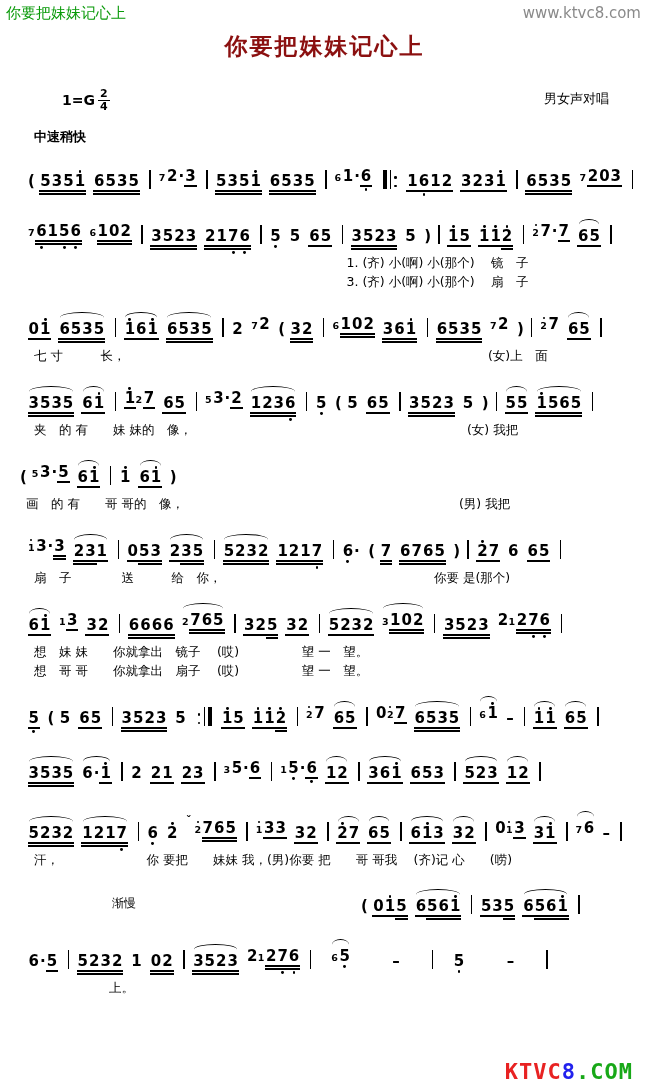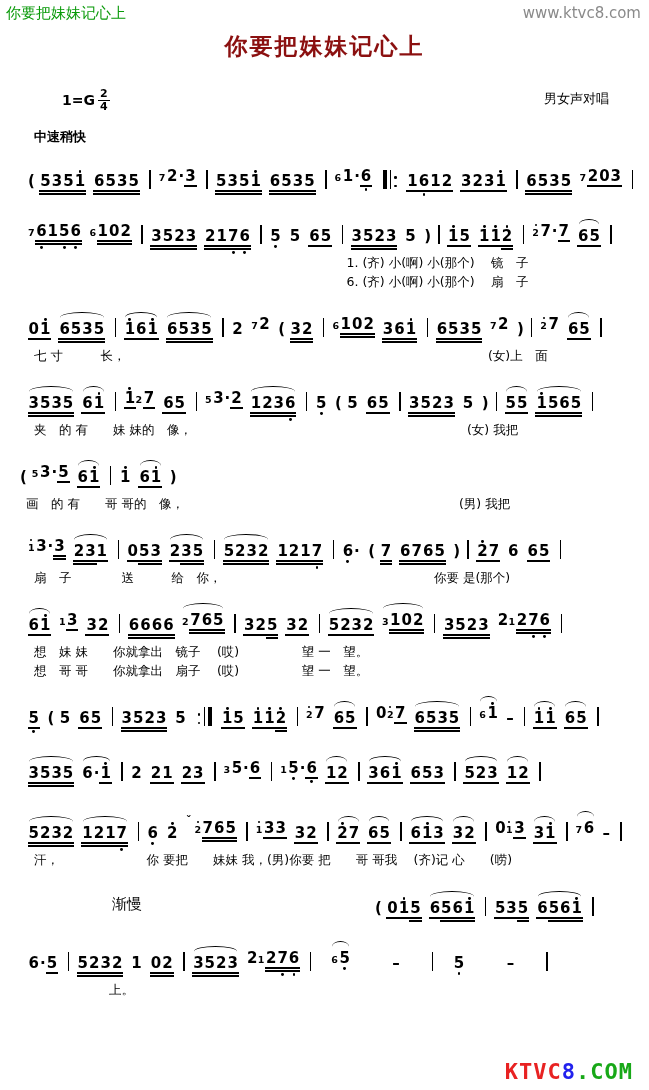--- a/index.html
+++ b/index.html
@@ -39,21 +39,21 @@
   .rep{display:inline-block;margin:0 8px 0 2px;white-space:nowrap;}
   .rep .bar{margin:0 1.5px;}
   .rdots{display:inline-block;width:3px;height:15px;position:relative;margin:0 1.5px;}
   .rdots i{position:absolute;left:0;width:2.6px;height:2.6px;border-radius:50%;background:#000;}
   .rdots i:first-child{top:2px;} .rdots i:last-child{bottom:2px;}
   .par{display:inline-block;font-size:15px;line-height:15px;font-weight:bold;margin-right:5px;}
   .dashd{display:inline-block;font-size:15px;line-height:15px;font-weight:bold;margin-right:8px;}
   .brv{display:inline-block;font-size:11px;line-height:10px;font-weight:bold;margin:0 3px 15px 0;}
   .sp{display:inline-block;height:1px;}
   .lyr{font-size:12.5px;line-height:19px;white-space:pre;margin-left:6px;}
-  .ritlbl{display:inline-block;font-size:15px;margin:0 8px 2px 84px;}
+  .ritlbl{display:inline-block;font-size:12px;margin:0 0 2px 84px;}
   .ritgap{display:inline-block;width:225px;height:1px;}
   
   .logo{position:absolute;right:16px;bottom:6px;font-family:"DejaVu Sans Mono",monospace;
         font-weight:bold;font-size:22px;letter-spacing:1px;}
 </style>
 </head>
 <body>
 
 <div class="topbar">
   <span class="site" style="color: rgb(10, 154, 10);">你要把妹妹记心上</span>
@@ -75,21 +75,21 @@
 
 <div class="tempo">中速稍快</div>
 
 <div id="score">
     <div class="system">
       <div class="noterow"><span class="par">(</span><span class="grp"><span class="nch"><span class="d">5</span><i class="ul" style="bottom: -2.6px;"></i><i class="ul" style="bottom: -5.5px;"></i></span><span class="nch"><span class="d">3</span><i class="ul" style="bottom: -2.6px;"></i><i class="ul" style="bottom: -5.5px;"></i></span><span class="nch"><span class="d">5</span><i class="ul" style="bottom: -2.6px;"></i><i class="ul" style="bottom: -5.5px;"></i></span><span class="nch"><span class="d">1</span><i class="ul" style="bottom: -2.6px;"></i><i class="ul" style="bottom: -5.5px;"></i><i class="da" style="top: -4px;"></i></span></span><span class="grp"><span class="nch"><span class="d">6</span><i class="ul" style="bottom: -2.6px;"></i><i class="ul" style="bottom: -5.5px;"></i></span><span class="nch"><span class="d">5</span><i class="ul" style="bottom: -2.6px;"></i><i class="ul" style="bottom: -5.5px;"></i></span><span class="nch"><span class="d">3</span><i class="ul" style="bottom: -2.6px;"></i><i class="ul" style="bottom: -5.5px;"></i></span><span class="nch"><span class="d">5</span><i class="ul" style="bottom: -2.6px;"></i><i class="ul" style="bottom: -5.5px;"></i></span></span><span class="bar"></span><span class="grp"><span class="gr"><span class="nch sm"><span class="d">7</span></span></span><span class="nch"><span class="d">2</span></span><span class="nch"><span class="d">·</span></span><span class="nch"><span class="d">3</span><i class="ul" style="bottom: -2.6px;"></i></span></span><span class="bar"></span><span class="grp"><span class="nch"><span class="d">5</span><i class="ul" style="bottom: -2.6px;"></i><i class="ul" style="bottom: -5.5px;"></i></span><span class="nch"><span class="d">3</span><i class="ul" style="bottom: -2.6px;"></i><i class="ul" style="bottom: -5.5px;"></i></span><span class="nch"><span class="d">5</span><i class="ul" style="bottom: -2.6px;"></i><i class="ul" style="bottom: -5.5px;"></i></span><span class="nch"><span class="d">1</span><i class="ul" style="bottom: -2.6px;"></i><i class="ul" style="bottom: -5.5px;"></i><i class="da" style="top: -4px;"></i></span></span><span class="grp"><span class="nch"><span class="d">6</span><i class="ul" style="bottom: -2.6px;"></i><i class="ul" style="bottom: -5.5px;"></i></span><span class="nch"><span class="d">5</span><i class="ul" style="bottom: -2.6px;"></i><i class="ul" style="bottom: -5.5px;"></i></span><span class="nch"><span class="d">3</span><i class="ul" style="bottom: -2.6px;"></i><i class="ul" style="bottom: -5.5px;"></i></span><span class="nch"><span class="d">5</span><i class="ul" style="bottom: -2.6px;"></i><i class="ul" style="bottom: -5.5px;"></i></span></span><span class="bar"></span><span class="grp"><span class="gr"><span class="nch sm"><span class="d">6</span></span></span><span class="nch"><span class="d">1</span></span><span class="nch"><span class="d">·</span></span><span class="nch"><span class="d">6</span><i class="ul" style="bottom: -2.6px;"></i><i class="db" style="bottom: -7.1px;"></i></span></span><span class="rep"><span class="bar thick"></span><span class="bar"></span><span class="rdots"><i></i><i></i></span></span><span class="grp"><span class="nch"><span class="d">1</span><i class="ul" style="bottom: -2.6px;"></i></span><span class="nch"><span class="d">6</span><i class="ul" style="bottom: -2.6px;"></i><i class="db" style="bottom: -7.1px;"></i></span><span class="nch"><span class="d">1</span><i class="ul" style="bottom: -2.6px;"></i></span><span class="nch"><span class="d">2</span><i class="ul" style="bottom: -2.6px;"></i></span></span><span class="grp"><span class="nch"><span class="d">3</span><i class="ul" style="bottom: -2.6px;"></i></span><span class="nch"><span class="d">2</span><i class="ul" style="bottom: -2.6px;"></i></span><span class="nch"><span class="d">3</span><i class="ul" style="bottom: -2.6px;"></i></span><span class="nch"><span class="d">1</span><i class="ul" style="bottom: -2.6px;"></i><i class="da" style="top: -4px;"></i></span></span><span class="bar"></span><span class="grp"><span class="nch"><span class="d">6</span><i class="ul" style="bottom: -2.6px;"></i><i class="ul" style="bottom: -5.5px;"></i></span><span class="nch"><span class="d">5</span><i class="ul" style="bottom: -2.6px;"></i><i class="ul" style="bottom: -5.5px;"></i></span><span class="nch"><span class="d">3</span><i class="ul" style="bottom: -2.6px;"></i><i class="ul" style="bottom: -5.5px;"></i></span><span class="nch"><span class="d">5</span><i class="ul" style="bottom: -2.6px;"></i><i class="ul" style="bottom: -5.5px;"></i></span></span><span class="grp"><span class="gr"><span class="nch sm"><span class="d">7</span></span></span><span class="nch"><span class="d">2</span><i class="ul" style="bottom: -2.6px;"></i></span><span class="nch"><span class="d">0</span><i class="ul" style="bottom: -2.6px;"></i></span><span class="nch"><span class="d">3</span><i class="ul" style="bottom: -2.6px;"></i></span></span><span class="bar"></span></div>
     </div>
     <div class="system">
       <div class="noterow"><span class="grp"><span class="gr"><span class="nch sm"><span class="d">7</span></span></span><span class="nch"><span class="d">6</span><i class="ul" style="bottom: -2.6px;"></i><i class="ul" style="bottom: -5.5px;"></i><i class="db" style="bottom: -10px;"></i></span><span class="nch"><span class="d">1</span><i class="ul" style="bottom: -2.6px;"></i><i class="ul" style="bottom: -5.5px;"></i></span><span class="nch"><span class="d">5</span><i class="ul" style="bottom: -2.6px;"></i><i class="ul" style="bottom: -5.5px;"></i><i class="db" style="bottom: -10px;"></i></span><span class="nch"><span class="d">6</span><i class="ul" style="bottom: -2.6px;"></i><i class="ul" style="bottom: -5.5px;"></i><i class="db" style="bottom: -10px;"></i></span></span><span class="grp"><span class="gr"><span class="nch sm"><span class="d">6</span></span></span><span class="nch"><span class="d">1</span><i class="ul" style="bottom: -2.6px;"></i><i class="ul" style="bottom: -5.5px;"></i></span><span class="nch"><span class="d">0</span><i class="ul" style="bottom: -2.6px;"></i><i class="ul" style="bottom: -5.5px;"></i></span><span class="nch"><span class="d">2</span><i class="ul" style="bottom: -2.6px;"></i><i class="ul" style="bottom: -5.5px;"></i></span></span><span class="bar"></span><span class="grp"><span class="nch"><span class="d">3</span><i class="ul" style="bottom: -2.6px;"></i><i class="ul" style="bottom: -5.5px;"></i></span><span class="nch"><span class="d">5</span><i class="ul" style="bottom: -2.6px;"></i><i class="ul" style="bottom: -5.5px;"></i></span><span class="nch"><span class="d">2</span><i class="ul" style="bottom: -2.6px;"></i><i class="ul" style="bottom: -5.5px;"></i></span><span class="nch"><span class="d">3</span><i class="ul" style="bottom: -2.6px;"></i><i class="ul" style="bottom: -5.5px;"></i></span></span><span class="grp"><span class="nch"><span class="d">2</span><i class="ul" style="bottom: -2.6px;"></i><i class="ul" style="bottom: -5.5px;"></i></span><span class="nch"><span class="d">1</span><i class="ul" style="bottom: -2.6px;"></i><i class="ul" style="bottom: -5.5px;"></i></span><span class="nch"><span class="d">7</span><i class="ul" style="bottom: -2.6px;"></i><i class="ul" style="bottom: -5.5px;"></i><i class="db" style="bottom: -10px;"></i></span><span class="nch"><span class="d">6</span><i class="ul" style="bottom: -2.6px;"></i><i class="ul" style="bottom: -5.5px;"></i><i class="db" style="bottom: -10px;"></i></span></span><span class="bar"></span><span class="grp"><span class="nch"><span class="d">5</span><i class="db" style="bottom: -4.2px;"></i></span></span><span class="grp"><span class="nch"><span class="d">5</span></span></span><span class="grp"><span class="nch"><span class="d">6</span><i class="ul" style="bottom: -2.6px;"></i></span><span class="nch"><span class="d">5</span><i class="ul" style="bottom: -2.6px;"></i></span></span><span class="bar"></span><span class="grp"><span class="nch"><span class="d">3</span><i class="ul" style="bottom: -2.6px;"></i><i class="ul" style="bottom: -5.5px;"></i></span><span class="nch"><span class="d">5</span><i class="ul" style="bottom: -2.6px;"></i><i class="ul" style="bottom: -5.5px;"></i></span><span class="nch"><span class="d">2</span><i class="ul" style="bottom: -2.6px;"></i><i class="ul" style="bottom: -5.5px;"></i></span><span class="nch"><span class="d">3</span><i class="ul" style="bottom: -2.6px;"></i><i class="ul" style="bottom: -5.5px;"></i></span></span><span class="grp"><span class="nch"><span class="d">5</span></span></span><span class="par">)</span><span class="bar"></span><span class="grp"><span class="nch"><span class="d">1</span><i class="ul" style="bottom: -2.6px;"></i><i class="da" style="top: -4px;"></i></span><span class="nch"><span class="d">5</span><i class="ul" style="bottom: -2.6px;"></i></span></span><span class="grp"><span class="nch"><span class="d">1</span><i class="ul" style="bottom: -2.6px;"></i><i class="da" style="top: -4px;"></i></span><span class="nch"><span class="d">1</span><i class="ul" style="bottom: -2.6px;"></i><i class="da" style="top: -4px;"></i></span><span class="nch"><span class="d">2</span><i class="ul" style="bottom: -2.6px;"></i><i class="ul" style="bottom: -5.5px;"></i><i class="da" style="top: -4px;"></i></span></span><span class="bar"></span><span class="grp"><span class="gr"><span class="nch sm"><span class="d">2</span><i class="da" style="top: -4px;"></i></span></span><span class="nch"><span class="d">7</span></span><span class="nch"><span class="d">·</span></span><span class="nch"><span class="d">7</span><i class="ul" style="bottom: -2.6px;"></i></span></span><span class="grp"><i class="arc"></i><span class="nch"><span class="d">6</span><i class="ul" style="bottom: -2.6px;"></i></span><span class="nch"><span class="d">5</span><i class="ul" style="bottom: -2.6px;"></i></span></span><span class="bar"></span></div>
       <div class="lyr">　　　　　　　　　　　　　　　　　　　　　　　　　1. (齐) 小(啊) 小(那个)　 镜　子</div>
-      <div class="lyr">　　　　　　　　　　　　　　　　　　　　　　　　　6. (齐) 小(啊) 小(那个)　 扇　子</div>
+      <div class="lyr">　　　　　　　　　　　　　　　　　　　　　　　　　3. (齐) 小(啊) 小(那个)　 扇　子</div>
     </div>
     <div class="system">
       <div class="noterow"><span class="grp"><span class="nch"><span class="d">0</span><i class="ul" style="bottom: -2.6px;"></i></span><span class="nch"><span class="d">1</span><i class="ul" style="bottom: -2.6px;"></i><i class="da" style="top: -4px;"></i></span></span><span class="grp"><i class="arc"></i><span class="nch"><span class="d">6</span><i class="ul" style="bottom: -2.6px;"></i><i class="ul" style="bottom: -5.5px;"></i></span><span class="nch"><span class="d">5</span><i class="ul" style="bottom: -2.6px;"></i><i class="ul" style="bottom: -5.5px;"></i></span><span class="nch"><span class="d">3</span><i class="ul" style="bottom: -2.6px;"></i><i class="ul" style="bottom: -5.5px;"></i></span><span class="nch"><span class="d">5</span><i class="ul" style="bottom: -2.6px;"></i><i class="ul" style="bottom: -5.5px;"></i></span></span><span class="bar"></span><span class="grp"><i class="arc"></i><span class="nch"><span class="d">1</span><i class="ul" style="bottom: -2.6px;"></i><i class="da" style="top: -4px;"></i></span><span class="nch"><span class="d">6</span><i class="ul" style="bottom: -2.6px;"></i></span><span class="nch"><span class="d">1</span><i class="ul" style="bottom: -2.6px;"></i><i class="da" style="top: -4px;"></i></span></span><span class="grp"><i class="arc"></i><span class="nch"><span class="d">6</span><i class="ul" style="bottom: -2.6px;"></i><i class="ul" style="bottom: -5.5px;"></i></span><span class="nch"><span class="d">5</span><i class="ul" style="bottom: -2.6px;"></i><i class="ul" style="bottom: -5.5px;"></i></span><span class="nch"><span class="d">3</span><i class="ul" style="bottom: -2.6px;"></i><i class="ul" style="bottom: -5.5px;"></i></span><span class="nch"><span class="d">5</span><i class="ul" style="bottom: -2.6px;"></i><i class="ul" style="bottom: -5.5px;"></i></span></span><span class="bar"></span><span class="grp"><span class="nch"><span class="d">2</span></span></span><span class="grp"><span class="gr"><span class="nch sm"><span class="d">7</span></span></span><span class="nch"><span class="d">2</span></span></span><span class="par">(</span><span class="grp"><span class="nch"><span class="d">3</span><i class="ul" style="bottom: -2.6px;"></i><i class="ul" style="bottom: -5.5px;"></i></span><span class="nch"><span class="d">2</span><i class="ul" style="bottom: -2.6px;"></i><i class="ul" style="bottom: -5.5px;"></i></span></span><span class="bar"></span><span class="grp"><span class="gr"><span class="nch sm"><span class="d">6</span></span></span><span class="nch"><span class="d">1</span><i class="ul" style="bottom: -2.6px;"></i><i class="ul" style="bottom: -5.5px;"></i></span><span class="nch"><span class="d">0</span><i class="ul" style="bottom: -2.6px;"></i><i class="ul" style="bottom: -5.5px;"></i></span><span class="nch"><span class="d">2</span><i class="ul" style="bottom: -2.6px;"></i><i class="ul" style="bottom: -5.5px;"></i></span></span><span class="grp"><span class="nch"><span class="d">3</span><i class="ul" style="bottom: -2.6px;"></i><i class="ul" style="bottom: -5.5px;"></i></span><span class="nch"><span class="d">6</span><i class="ul" style="bottom: -2.6px;"></i><i class="ul" style="bottom: -5.5px;"></i></span><span class="nch"><span class="d">1</span><i class="ul" style="bottom: -2.6px;"></i><i class="ul" style="bottom: -5.5px;"></i><i class="da" style="top: -4px;"></i></span></span><span class="bar"></span><span class="grp"><span class="nch"><span class="d">6</span><i class="ul" style="bottom: -2.6px;"></i><i class="ul" style="bottom: -5.5px;"></i></span><span class="nch"><span class="d">5</span><i class="ul" style="bottom: -2.6px;"></i><i class="ul" style="bottom: -5.5px;"></i></span><span class="nch"><span class="d">3</span><i class="ul" style="bottom: -2.6px;"></i><i class="ul" style="bottom: -5.5px;"></i></span><span class="nch"><span class="d">5</span><i class="ul" style="bottom: -2.6px;"></i><i class="ul" style="bottom: -5.5px;"></i></span></span><span class="grp"><span class="gr"><span class="nch sm"><span class="d">7</span></span></span><span class="nch"><span class="d">2</span></span></span><span class="par">)</span><span class="bar"></span><span class="grp"><span class="gr"><span class="nch sm"><span class="d">2</span><i class="da" style="top: -4px;"></i></span></span><span class="nch"><span class="d">7</span></span></span><span class="grp"><i class="arc"></i><span class="nch"><span class="d">6</span><i class="ul" style="bottom: -2.6px;"></i></span><span class="nch"><span class="d">5</span><i class="ul" style="bottom: -2.6px;"></i></span></span><span class="bar"></span></div>
       <div class="lyr">七 寸　　　长，　　　　　　　　　　　　　　　　　　　　　　　　　　　　　(女)上　面</div>
     </div>
     <div class="system">
       <div class="noterow"><span class="grp"><i class="arc"></i><span class="nch"><span class="d">3</span><i class="ul" style="bottom: -2.6px;"></i><i class="ul" style="bottom: -5.5px;"></i></span><span class="nch"><span class="d">5</span><i class="ul" style="bottom: -2.6px;"></i><i class="ul" style="bottom: -5.5px;"></i></span><span class="nch"><span class="d">3</span><i class="ul" style="bottom: -2.6px;"></i><i class="ul" style="bottom: -5.5px;"></i></span><span class="nch"><span class="d">5</span><i class="ul" style="bottom: -2.6px;"></i><i class="ul" style="bottom: -5.5px;"></i></span></span><span class="grp"><i class="arc"></i><span class="nch"><span class="d">6</span><i class="ul" style="bottom: -2.6px;"></i></span><span class="nch"><span class="d">1</span><i class="ul" style="bottom: -2.6px;"></i><i class="da" style="top: -4px;"></i></span></span><span class="bar"></span><span class="grp"><span class="nch"><span class="d">1</span><i class="ul" style="bottom: -2.6px;"></i><i class="da" style="top: -4px;"></i></span><span class="gr"><span class="nch sm"><span class="d">2</span></span></span><span class="nch"><span class="d">7</span><i class="ul" style="bottom: -2.6px;"></i></span></span><span class="grp"><span class="nch"><span class="d">6</span><i class="ul" style="bottom: -2.6px;"></i></span><span class="nch"><span class="d">5</span><i class="ul" style="bottom: -2.6px;"></i></span></span><span class="bar"></span><span class="grp"><span class="gr"><span class="nch sm"><span class="d">5</span></span></span><span class="nch"><span class="d">3</span></span><span class="nch"><span class="d">·</span></span><span class="nch"><span class="d">2</span><i class="ul" style="bottom: -2.6px;"></i></span></span><span class="grp"><i class="arc"></i><span class="nch"><span class="d">1</span><i class="ul" style="bottom: -2.6px;"></i><i class="ul" style="bottom: -5.5px;"></i></span><span class="nch"><span class="d">2</span><i class="ul" style="bottom: -2.6px;"></i><i class="ul" style="bottom: -5.5px;"></i></span><span class="nch"><span class="d">3</span><i class="ul" style="bottom: -2.6px;"></i><i class="ul" style="bottom: -5.5px;"></i></span><span class="nch"><span class="d">6</span><i class="ul" style="bottom: -2.6px;"></i><i class="ul" style="bottom: -5.5px;"></i><i class="db" style="bottom: -10px;"></i></span></span><span class="bar"></span><span class="grp"><span class="nch"><span class="d">5</span><i class="db" style="bottom: -4.2px;"></i></span></span><span class="par">(</span><span class="grp"><span class="nch"><span class="d">5</span></span></span><span class="grp"><span class="nch"><span class="d">6</span><i class="ul" style="bottom: -2.6px;"></i></span><span class="nch"><span class="d">5</span><i class="ul" style="bottom: -2.6px;"></i></span></span><span class="bar"></span><span class="grp"><span class="nch"><span class="d">3</span><i class="ul" style="bottom: -2.6px;"></i><i class="ul" style="bottom: -5.5px;"></i></span><span class="nch"><span class="d">5</span><i class="ul" style="bottom: -2.6px;"></i><i class="ul" style="bottom: -5.5px;"></i></span><span class="nch"><span class="d">2</span><i class="ul" style="bottom: -2.6px;"></i><i class="ul" style="bottom: -5.5px;"></i></span><span class="nch"><span class="d">3</span><i class="ul" style="bottom: -2.6px;"></i><i class="ul" style="bottom: -5.5px;"></i></span></span><span class="grp"><span class="nch"><span class="d">5</span></span></span><span class="par">)</span><span class="bar"></span><span class="grp"><i class="arc"></i><span class="nch"><span class="d">5</span><i class="ul" style="bottom: -2.6px;"></i></span><span class="nch"><span class="d">5</span><i class="ul" style="bottom: -2.6px;"></i></span></span><span class="grp"><i class="arc"></i><span class="nch"><span class="d">1</span><i class="ul" style="bottom: -2.6px;"></i><i class="ul" style="bottom: -5.5px;"></i><i class="da" style="top: -4px;"></i></span><span class="nch"><span class="d">5</span><i class="ul" style="bottom: -2.6px;"></i><i class="ul" style="bottom: -5.5px;"></i></span><span class="nch"><span class="d">6</span><i class="ul" style="bottom: -2.6px;"></i><i class="ul" style="bottom: -5.5px;"></i></span><span class="nch"><span class="d">5</span><i class="ul" style="bottom: -2.6px;"></i><i class="ul" style="bottom: -5.5px;"></i></span></span><span class="bar"></span></div>
       <div class="lyr">夹　的 有　　妹 妹的　像，　　　　　　　　　　　　　　　　　　　　　　(女) 我把</div>
     </div>
     <div class="system sys-indent">

